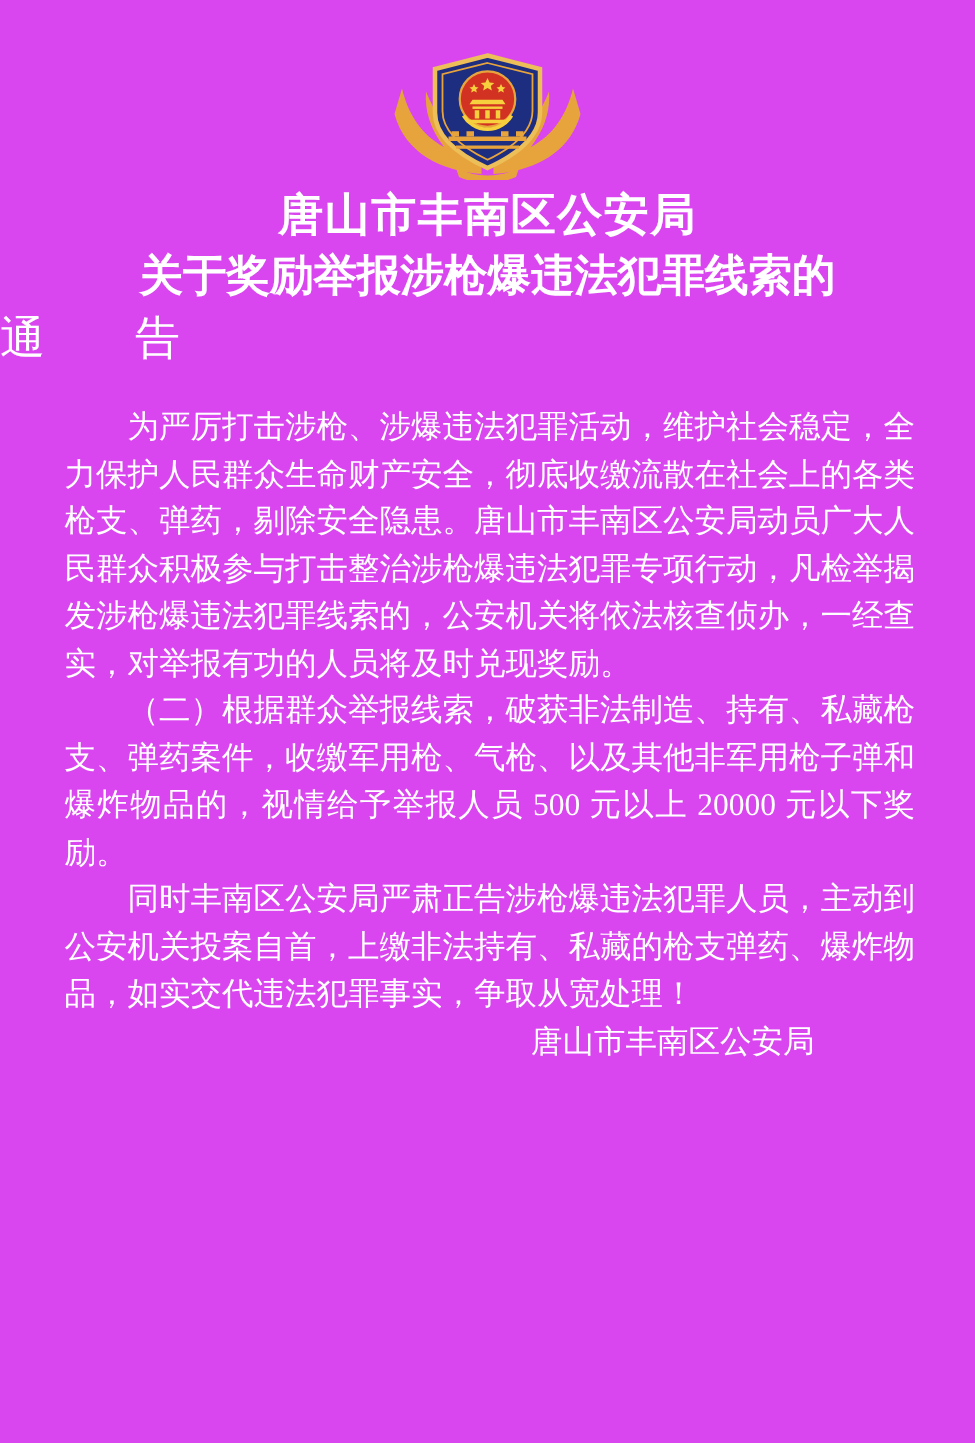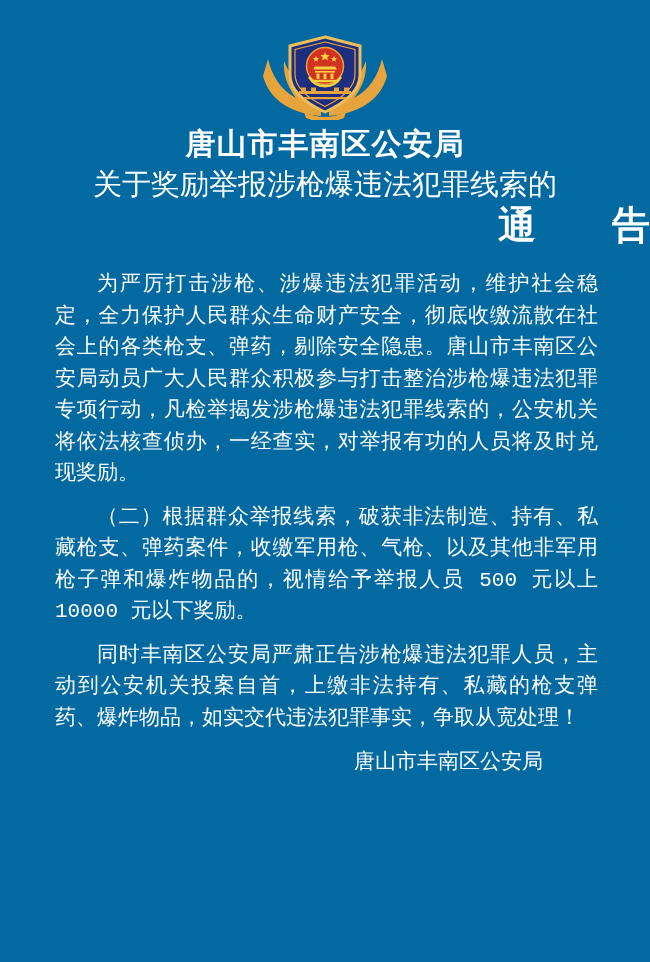--- a/index.html
+++ b/index.html
@@ -5,60 +5,59 @@
   html, body {
     margin: 0;
     padding: 0;
     background: #22348f;
   }
   .page {
     position: relative;
     width: 650px;
     height: 962px;
     margin: 0 auto;
-    background: #0369a1;
+    background: #d946ef;
     color: #ffffff;
     font-family: "Liberation Serif", "DejaVu Serif", serif;
     overflow: hidden;
   }
   .emblem {
     display: block;
     margin: 32px auto 4px auto;
   }
   .title-agency {
     text-align: center;
     font-size: 30px;
     font-weight: bold;
     letter-spacing: 1px;
     line-height: 40px;
     margin-top: 4px;
   }
   .title-subject {
     text-align: center;
     font-size: 29px;
-    font-weight: normal;
+    font-weight: bold;
     line-height: 41px;
   }
   .title-doctype {
-    text-align: right;
-    font-size: 38px;
-    font-weight: bold;
+    text-align: left;
+    font-size: 30px;
+    font-weight: normal;
     line-height: 41px;
   }
   .content {
     margin: 23px 40px 0 43px;
     font-size: 21px;
     line-height: 31.5px;
     text-align: justify;
     text-justify: inter-ideograph;
   }
   .content p {
-    margin: 12px;
+    margin: 0;
     text-indent: 2em;
-    font-family: Liberation Mono, monospace;
   }
   .hotline-numbers {
     margin-left: 12px;
     letter-spacing: 0.5px;
   }
   .sign-block {
     margin-top: 0;
     padding-right: 107px;
     text-align: right;
     font-size: 21px;
@@ -107,21 +106,21 @@
       <rect x="50" y="65" width="42" height="2.2"></rect>
     </g>
   </svg>
 
   <div class="title-agency">唐山市丰南区公安局</div>
   <div class="title-subject">关于奖励举报涉枪爆违法犯罪线索的</div>
   <div class="title-doctype">通　　告</div>
 
   <div class="content">
     <p>为严厉打击涉枪、涉爆违法犯罪活动，维护社会稳定，全力保护人民群众生命财产安全，彻底收缴流散在社会上的各类枪支、弹药，剔除安全隐患。唐山市丰南区公安局动员广大人民群众积极参与打击整治涉枪爆违法犯罪专项行动，凡检举揭发涉枪爆违法犯罪线索的，公安机关将依法核查侦办，一经查实，对举报有功的人员将及时兑现奖励。</p>
-    <p>（二）根据群众举报线索，破获非法制造、持有、私藏枪支、弹药案件，收缴军用枪、气枪、以及其他非军用枪子弹和爆炸物品的，视情给予举报人员 500 元以上 10000 元以下奖励。</p>
+    <p>（二）根据群众举报线索，破获非法制造、持有、私藏枪支、弹药案件，收缴军用枪、气枪、以及其他非军用枪子弹和爆炸物品的，视情给予举报人员 500 元以上 20000 元以下奖励。</p>
     <p>同时丰南区公安局严肃正告涉枪爆违法犯罪人员，主动到公安机关投案自首，上缴非法持有、私藏的枪支弹药、爆炸物品，如实交代违法犯罪事实，争取从宽处理！</p>
   </div>
 
   <div class="sign-block">
     <div>唐山市丰南区公安局</div>
 
   </div>
 
 </div>
 

